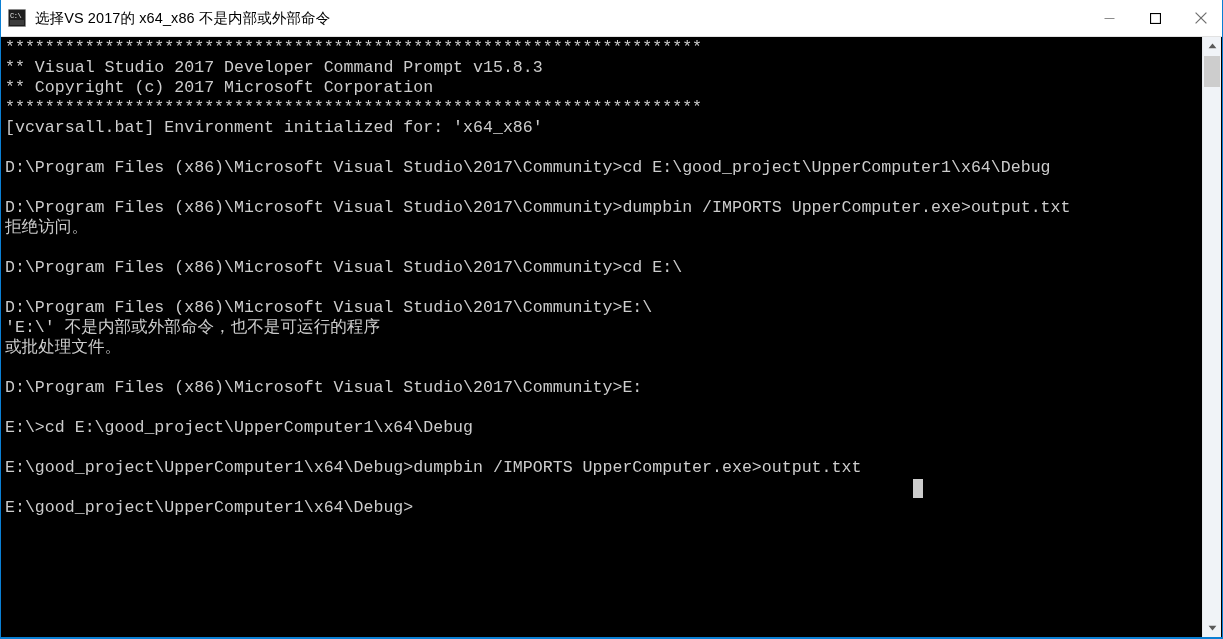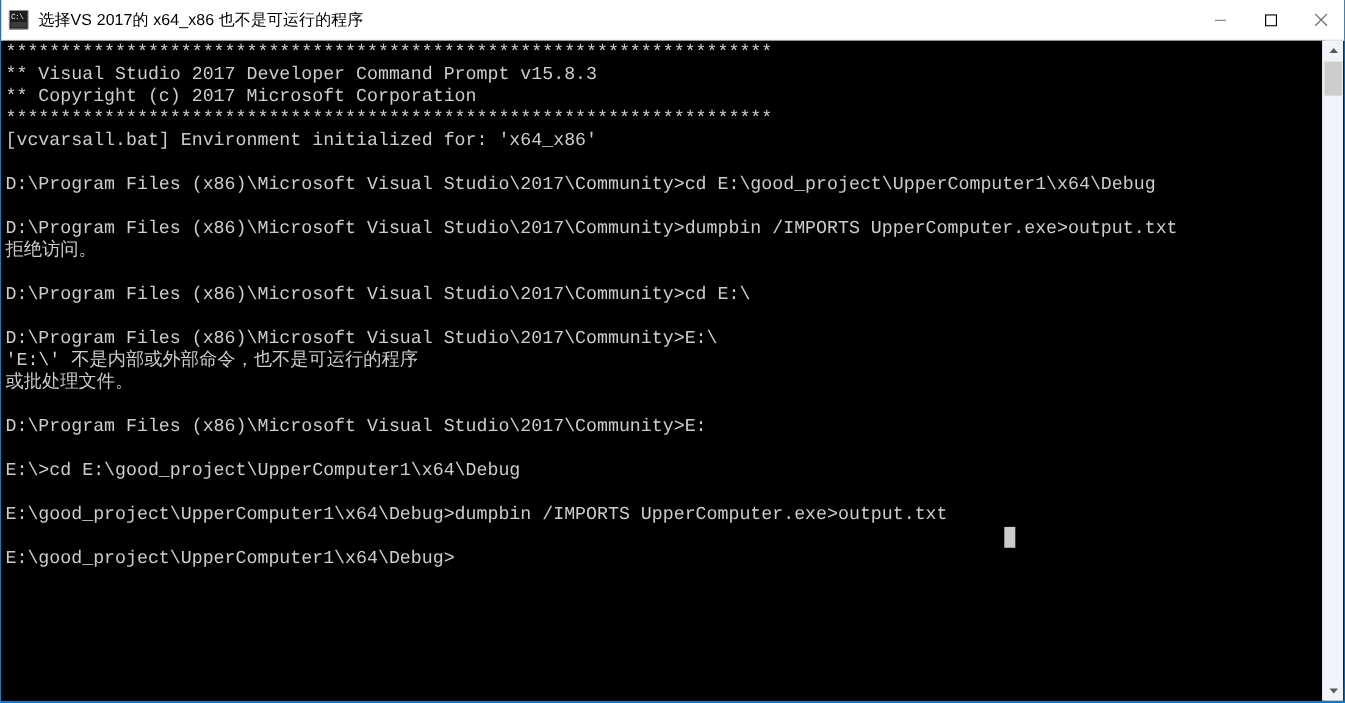--- a/index.html
+++ b/index.html
@@ -158,21 +158,21 @@
   }
   .sb-arrow { fill: #5a5a5a; }
 </style>
 </head>
 <body>
 
 <div id="window">
 
   <div id="titlebar">
     <div id="app-icon"></div>
-    <div id="title-text">选择VS 2017的 x64_x86 也不是可运行的程序</div>
+    <div id="title-text">选择VS 2017的 x64_x86 不是内部或外部命令</div>
 
     <div id="window-controls">
       <div class="wc">
         <svg width="11" height="11" viewBox="0 0 11 11">
           <line x1="0.5" y1="5.5" x2="10.5" y2="5.5" stroke="#8c8c8c" stroke-width="1"></line>
         </svg>
       </div>
       <div class="wc">
         <svg width="11" height="11" viewBox="0 0 11 11">
           <rect x="0.5" y="0.5" width="10" height="10" fill="none" stroke="#000000" stroke-width="1.2"></rect>

